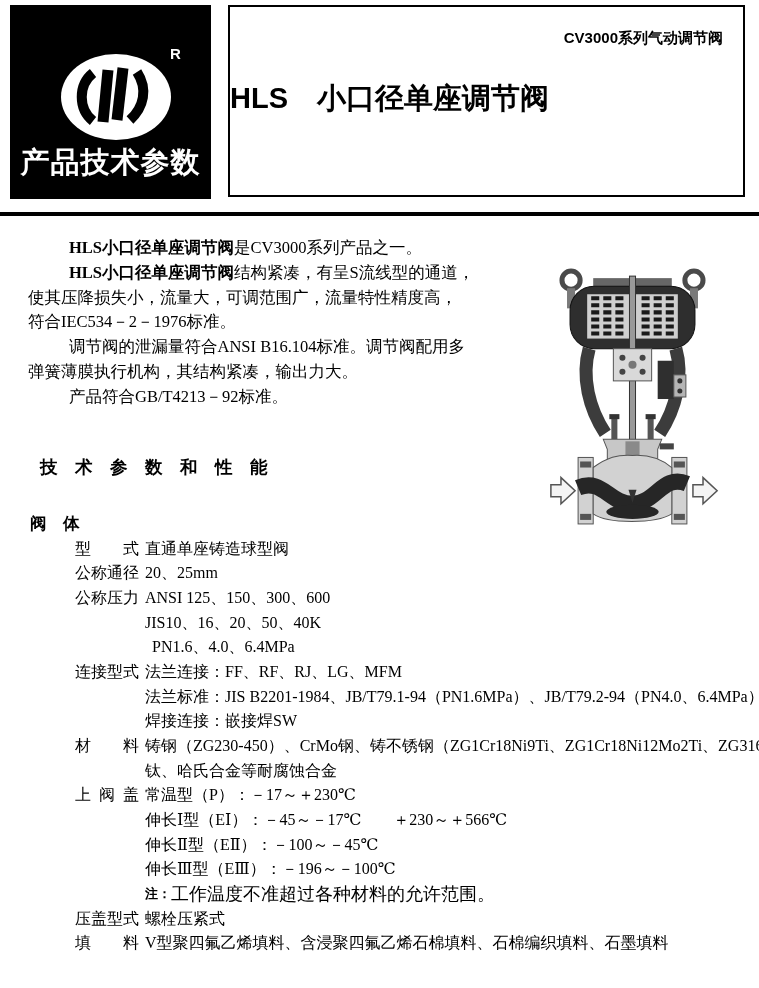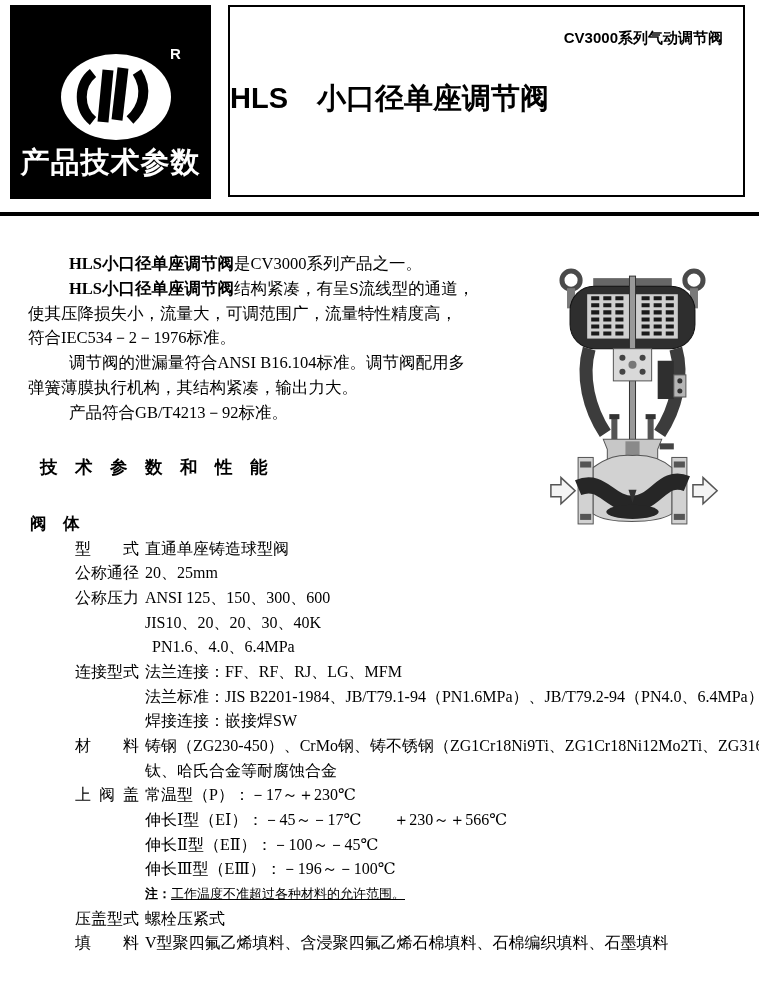--- a/index.html
+++ b/index.html
@@ -28,21 +28,21 @@
   .series-label{
     margin-top:20px; padding-right:20px; text-align:right;
     font:bold 15px/21px "Liberation Sans","DejaVu Sans",sans-serif; white-space:nowrap;
   }
   .doc-title{
     margin-top:33px; text-align:left;
     font:bold 29px/34px "Liberation Sans","DejaVu Sans",sans-serif; white-space:nowrap;
   }
   .rule{ position:absolute; left:0; top:212px; width:759px; height:4px; background:#000; }
   
-  .intro{ position:absolute; left:28px; top:252px; width:492px; font-size:16.5px;font-family:Liberation Serif, serif; }
+  .intro{ position:absolute; left:28px; top:236px; width:492px; font-size:16.5px;font-family:Liberation Serif, serif; }
   .intro .line{ line-height:24.8px; white-space:nowrap; }
   .intro .indent{ padding-left:41px; }
   .intro .b{ font-weight:bold; }
   
   .valve-figure{ position:absolute; left:515px; top:260px; width:235px; height:272px; }
   
   .section-title{
     position:absolute; left:40px; top:456px; width:420px; text-align:left;
     font:bold 17.5px/22px "Liberation Sans","DejaVu Sans",sans-serif; white-space:nowrap;
   }
@@ -52,21 +52,21 @@
   .spec-row{ display:flex; line-height:24.65px; margin-left:45px; white-space:nowrap; }
   .spec-label{
     flex:none; width:64px; margin-right:6px;
     text-align:justify; text-align-last:justify;
   }
   .spec-value{ flex:none; }
   .ind-a .spec-value{ margin-left:7px; }
   .ind-b .spec-value{ margin-left:68px; }
   .note-row{ align-items:center; }
   .note-prefix{ font:bold 13px/24.65px "Liberation Serif","DejaVu Serif",serif; }
-  .note-text{ font-size:13px;text-decoration:underline; }
+  .note-text{ font-size:18px; }
 </style>
 </head>
 <body>
 
 <div>
 
   <div class="logo-box">
     <svg class="logo-svg" width="116" height="96" viewBox="0 0 116 96">
       <ellipse cx="58" cy="48" rx="55" ry="43" fill="#ffffff"></ellipse>
       <path d="M35,24 C20,36 20,60 35,72" stroke="#000" stroke-width="10" fill="none"></path>
@@ -168,21 +168,21 @@
     <div class="spec-row">
         <span class="spec-label">公称通径</span>
         <span class="spec-value">20、25mm</span>
       </div>
     <div class="spec-row">
         <span class="spec-label">公称压力</span>
         <span class="spec-value">ANSI 125、150、300、600</span>
       </div>
     <div class="spec-row">
         <span class="spec-label"></span>
-        <span class="spec-value">JIS10、20、20、30、40K</span>
+        <span class="spec-value">JIS10、16、20、50、40K</span>
       </div>
     <div class="spec-row ind-a">
         <span class="spec-label"></span>
         <span class="spec-value">PN1.6、4.0、6.4MPa</span>
       </div>
     <div class="spec-row">
         <span class="spec-label">连接型式</span>
         <span class="spec-value">法兰连接：FF、RF、RJ、LG、MFM</span>
       </div>
     <div class="spec-row">

